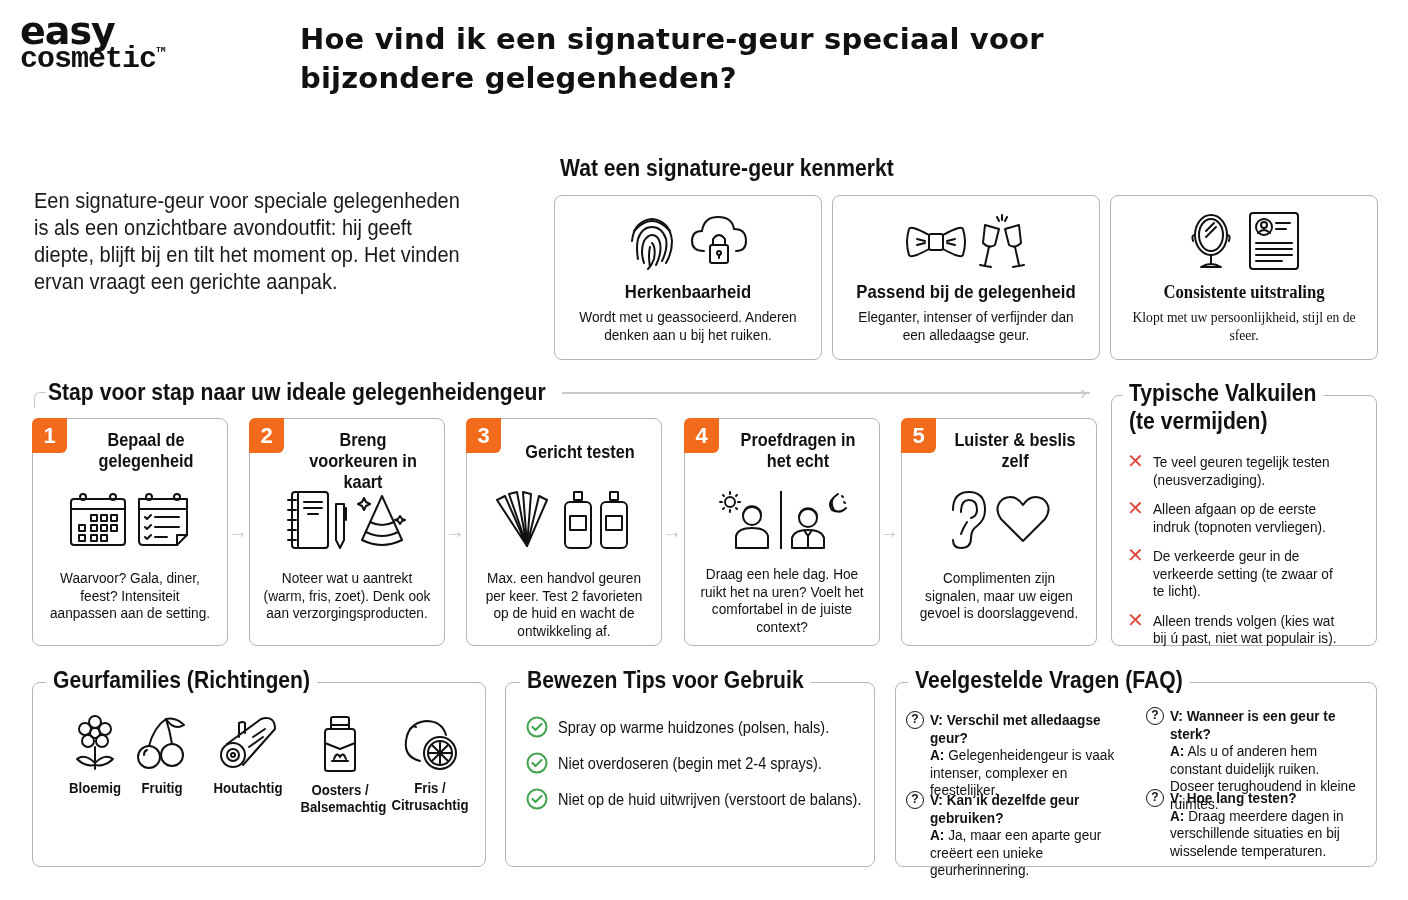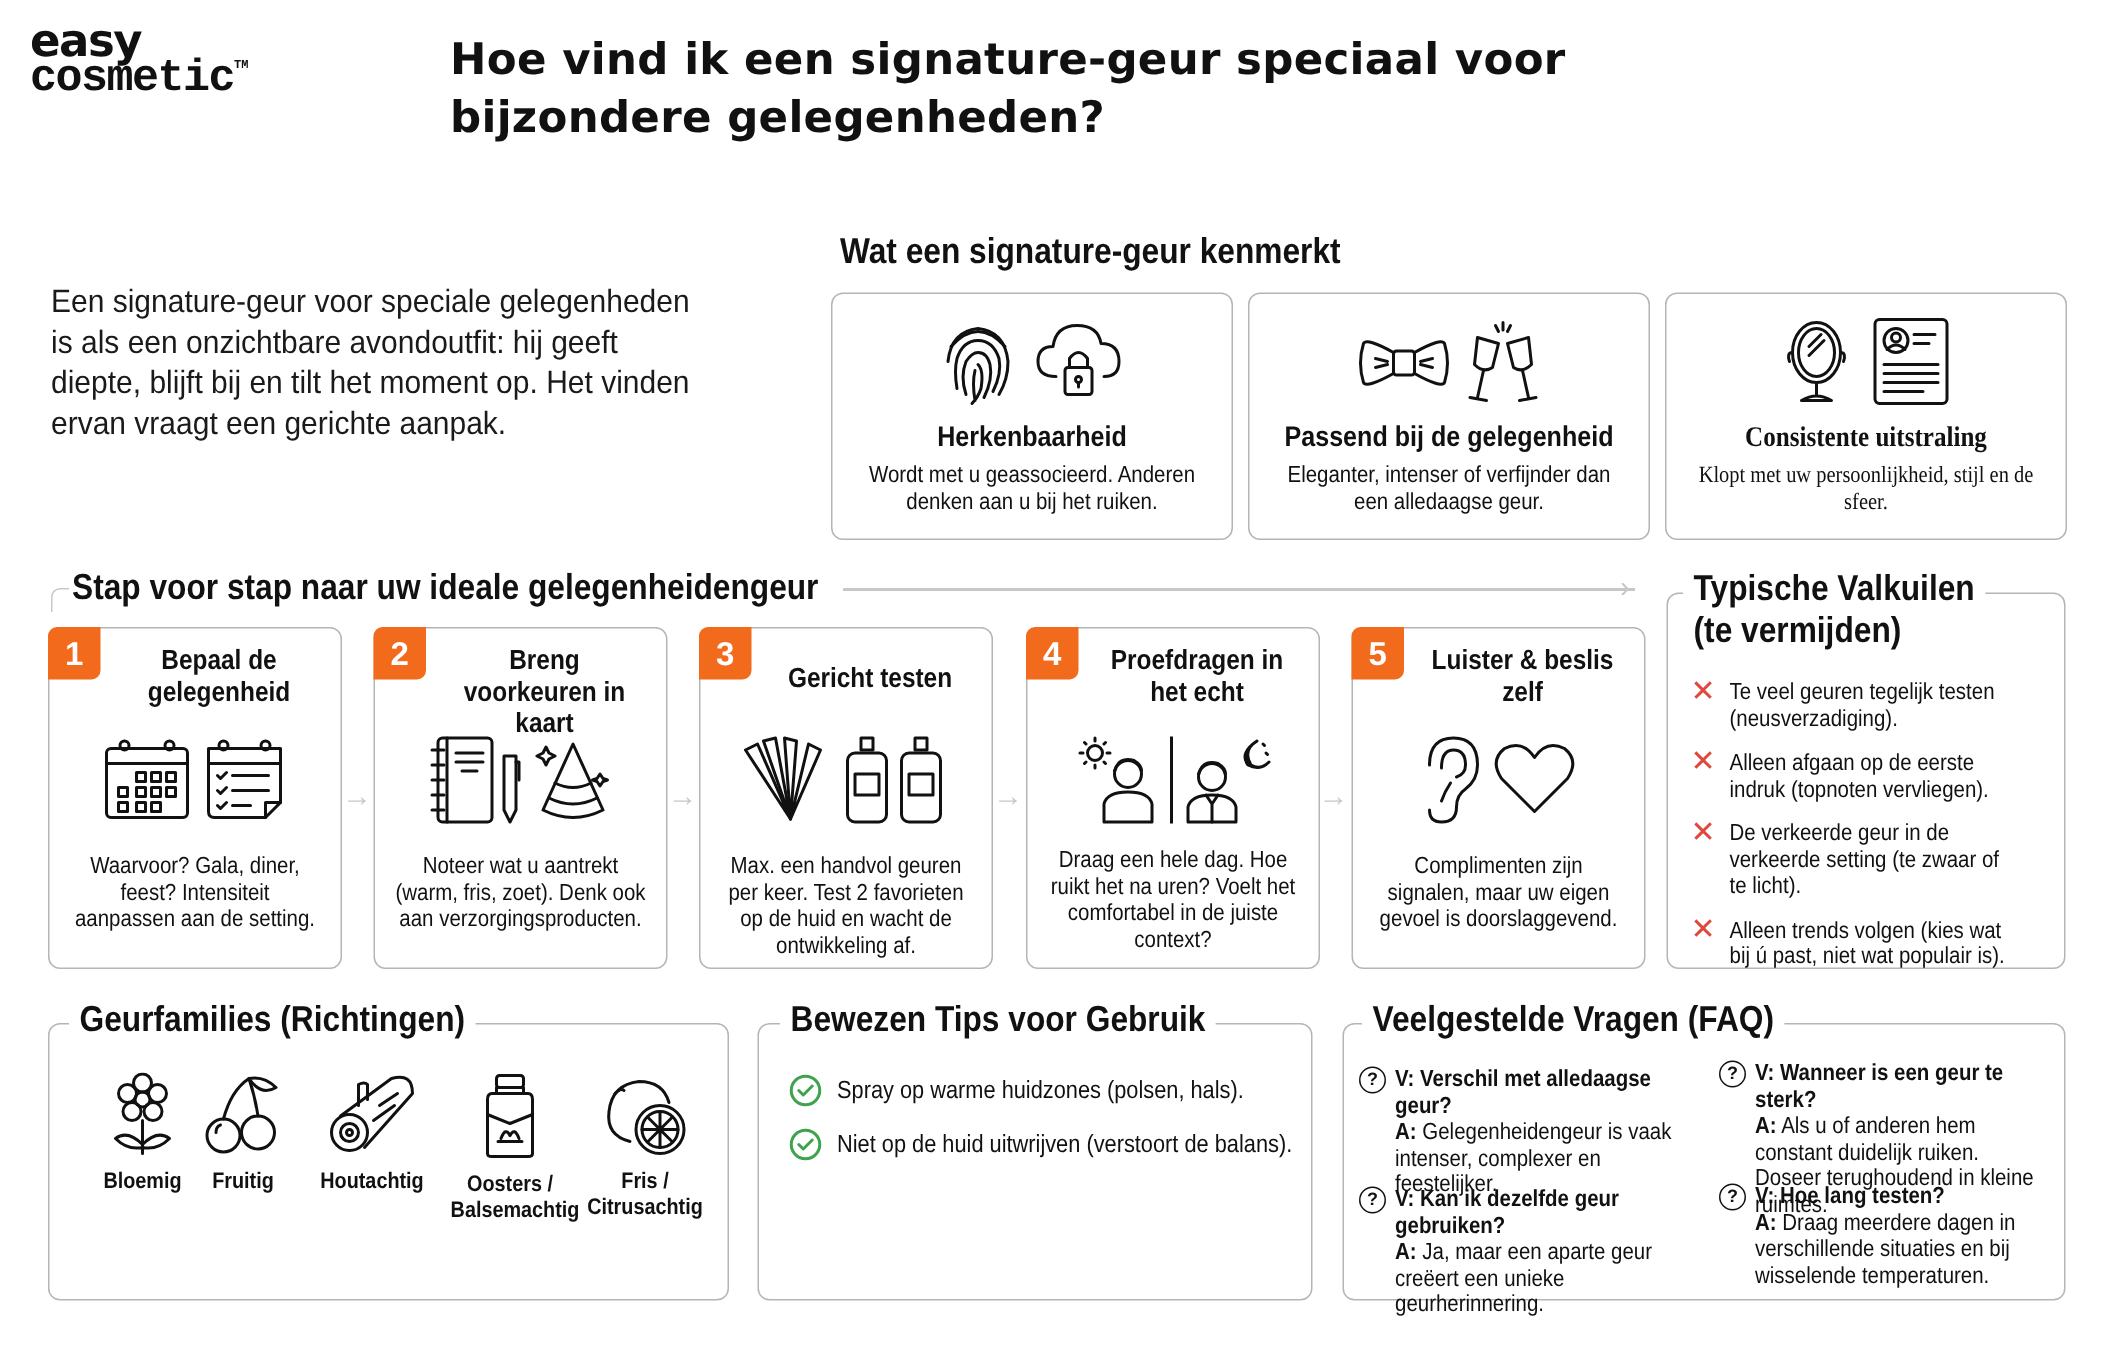--- a/index.html
+++ b/index.html
@@ -2,21 +2,21 @@
 <html><head>
 <meta charset="utf-8">
 <style>
   * { box-sizing: border-box; margin: 0; padding: 0; }
   html, body { width: 1408px; height: 900px; background: #ffffff; overflow: hidden; }
   body { position: relative; font-family: "Liberation Sans", "DejaVu Sans", sans-serif; color: #111; }
   .abs { position: absolute; }
 
   
   .logo { left: 20px; top: 16px; width: 170px; line-height: 0.82; font-weight: 900; letter-spacing: -1px; }
-  .logo .l1 { font-size: 30px; display:block; font-family: "DejaVu Sans", sans-serif; font-weight: bold; }
+  .logo .l1 { font-size: 38px; display:block; font-family: "DejaVu Sans", sans-serif; font-weight: bold; }
   .logo .l2 { font-size: 30px; display:block; font-family: Liberation Mono, monospace; font-weight: bold; }
   .logo .tm { font-size: 8px; vertical-align: top; letter-spacing: 0; }
 
   .main-title { left: 300px; top: 20px; width: 900px; font-family: "DejaVu Sans", sans-serif; font-weight: bold; font-size: 29px; line-height: 39px; letter-spacing: 0.2px; }
 
   .intro { left: 34px; top: 188px; width: 470px; font-size: 21.5px; line-height: 27px; color: #1a1a1a; transform: scaleX(0.93); transform-origin: left top; }
 
   .sec-title { font-weight: bold; font-size: 24px; color: #111; transform: scaleX(0.88); transform-origin: left center; white-space: nowrap; }
 
   .card { position: absolute; border: 1.5px solid #b5b5b5; border-radius: 8px; background: #fff; }
@@ -345,20 +345,27 @@
           <circle cx="11" cy="11" r="9.5"></circle>
           <path d="M6.5 11 L9.5 14 L15.5 8"></path>
         </svg>
       <span class="t">Spray op warme huidzones (polsen, hals).</span>
     </div>
     <div class="tip">
       <svg width="22" height="22" viewBox="0 0 22 22" style="stroke:#3fa34d;">
           <circle cx="11" cy="11" r="9.5"></circle>
           <path d="M6.5 11 L9.5 14 L15.5 8"></path>
         </svg>
+      <span class="t">Niet overdoseren (begin met 2-4 sprays).</span>
+    </div>
+    <div class="tip">
+      <svg width="22" height="22" viewBox="0 0 22 22" style="stroke:#3fa34d;">
+          <circle cx="11" cy="11" r="9.5"></circle>
+          <path d="M6.5 11 L9.5 14 L15.5 8"></path>
+        </svg>
       <span class="t">Niet op de huid uitwrijven (verstoort de balans).</span>
     </div>
   </div>
 </div>
 <div class="legend sec-title" style="left:520px; top:666px;">Bewezen Tips voor Gebruik</div>
 
 <div class="fieldset" style="left:895px; top:682px; width:482px; height:185px;">
   <div class="faq" style="left:10px; top:28px;">
     <span class="q-icon">?</span>
     <div class="body"><div class="q">V: Verschil met alledaagse geur?</div><span class="a-lbl">A:</span> <span>Gelegenheidengeur is vaak intenser, complexer en feestelijker.</span></div>

